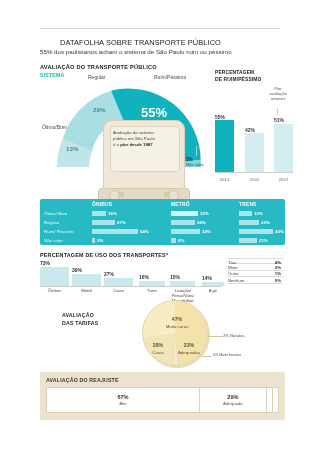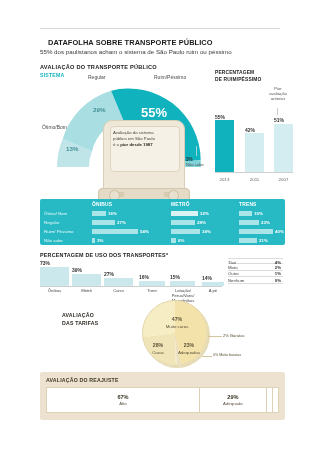--- a/index.html
+++ b/index.html
@@ -7,22 +7,22 @@
     width: 320px; height: 453px;
     font-family: "Liberation Sans", sans-serif;
     background: #ffffff;
     overflow: hidden;
   }
   .page { position: relative; width: 320px; height: 453px; background:#fff; }
 
   .rule-top { position:absolute; left:40px; top:28px; width:240px; height:1px; background:#d8d8d8; }
 
   .title {
-    position:absolute; left:32px; top:38px; width:240px;
-    font-size:7.4px; font-weight:bold; color:#1a1a1a; letter-spacing:0.1px;padding-left:16px;
+    position:absolute; left:44px; top:38px; width:240px;
+    font-size:7.4px; font-weight:normal; color:#1a1a1a; letter-spacing:0.1px;padding-left:16px;
   }
   .subtitle {
     position:absolute; left:40px; top:48px; width:245px;
     font-size:6.2px; color:#3a3a3a;
   }
 
   .sec-h {
     position:absolute; font-size:5.6px; font-weight:bold; color:#222; letter-spacing:0.25px;
   }
   .sec-sub {

